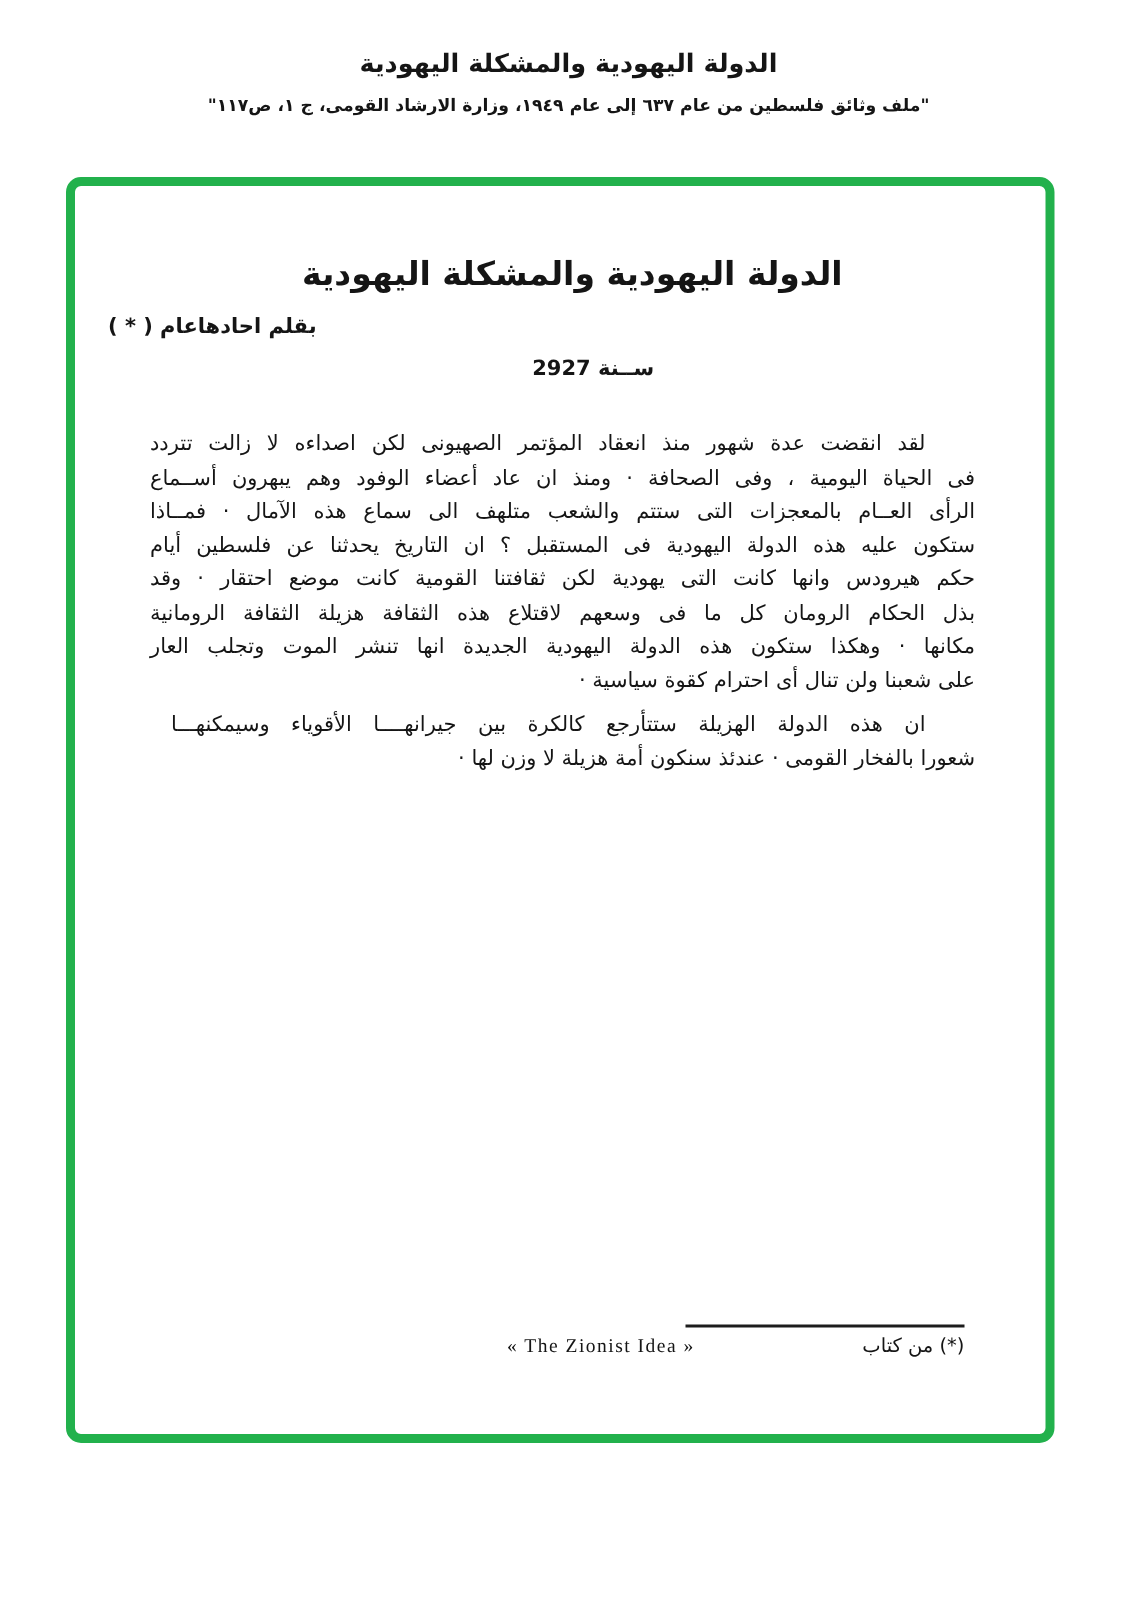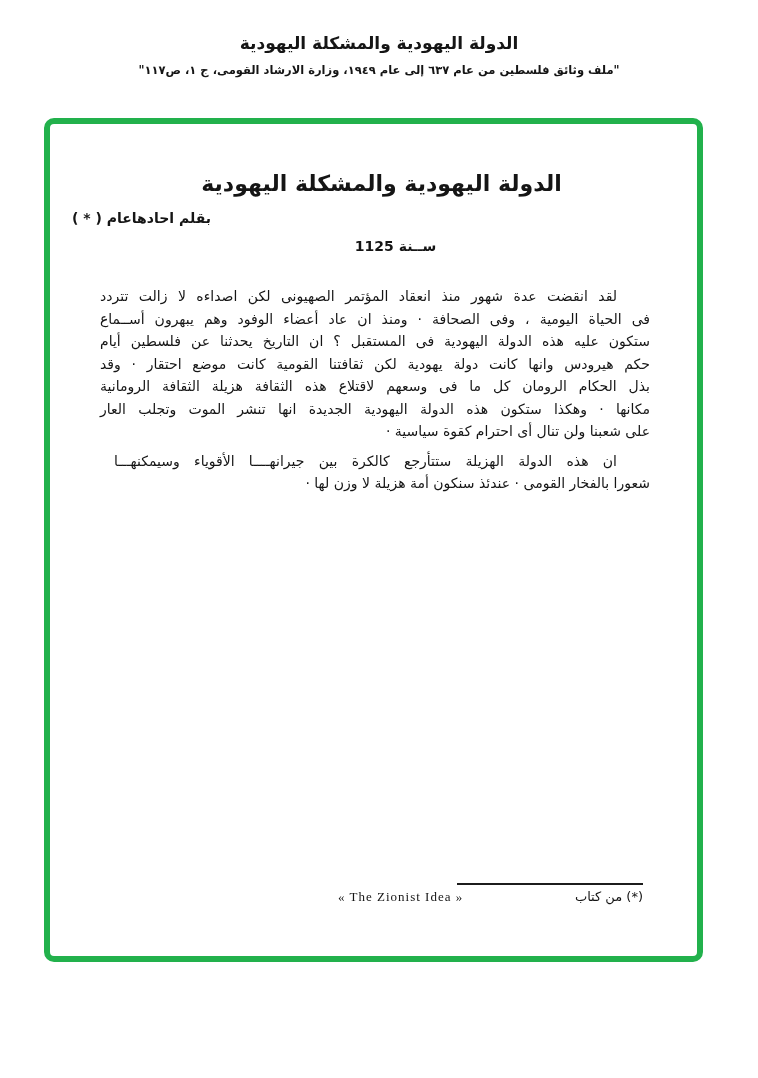--- a/index.html
+++ b/index.html
@@ -134,28 +134,29 @@
 <body>
 
 <header class="page-header">
   <div class="title">الدولة اليهودية والمشكلة اليهودية</div>
   <div class="source">"ملف وثائق فلسطين من عام ٦٣٧ إلى عام ١٩٤٩، وزارة الارشاد القومى، ج ١، ص١١٧"</div>
 </header>
 
 <section class="doc-frame">
   <h1 class="doc-title">الدولة اليهودية والمشكلة اليهودية</h1>
   <div class="doc-byline">بقلم احادهاعام ( * )</div>
-  <div class="doc-year">ســنة 1125</div>
+  <div class="doc-year">ســنة 2927</div>
 
   <div class="doc-body">
     <div class="para">
       <div class="line first">لقد انقضت عدة شهور منذ انعقاد المؤتمر الصهيونى لكن اصداءه لا زالت تتردد</div>
       <div class="line">فى الحياة اليومية ، وفى الصحافة · ومنذ ان عاد أعضاء الوفود وهم يبهرون أســماع</div>
+      <div class="line">الرأى العــام بالمعجزات التى ستتم والشعب متلهف الى سماع هذه الآمال · فمــاذا</div>
       <div class="line">ستكون عليه هذه الدولة اليهودية فى المستقبل ؟ ان التاريخ يحدثنا عن فلسطين أيام</div>
-      <div class="line">حكم هيرودس وانها كانت دولة يهودية لكن ثقافتنا القومية كانت موضع احتقار · وقد</div>
+      <div class="line">حكم هيرودس وانها كانت التى يهودية لكن ثقافتنا القومية كانت موضع احتقار · وقد</div>
       <div class="line">بذل الحكام الرومان كل ما فى وسعهم لاقتلاع هذه الثقافة هزيلة الثقافة الرومانية</div>
       <div class="line">مكانها · وهكذا ستكون هذه الدولة اليهودية الجديدة انها تنشر الموت وتجلب العار</div>
       <div class="line last">على شعبنا ولن تنال أى احترام كقوة سياسية ·</div>
     </div>
     <div class="para">
       <div class="line first">ان هذه الدولة الهزيلة ستتأرجع كالكرة بين جيرانهــــا الأقوياء وسيمكنهـــا</div>
       <div class="line last">شعورا بالفخار القومى · عندئذ سنكون أمة هزيلة لا وزن لها ·</div>
     </div>
   </div>
 

